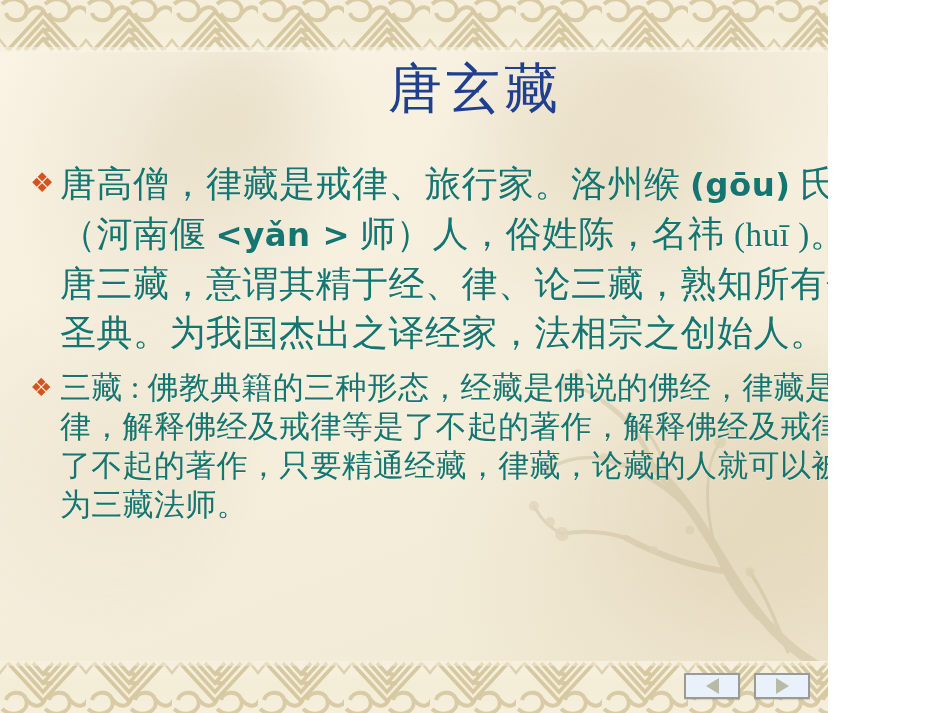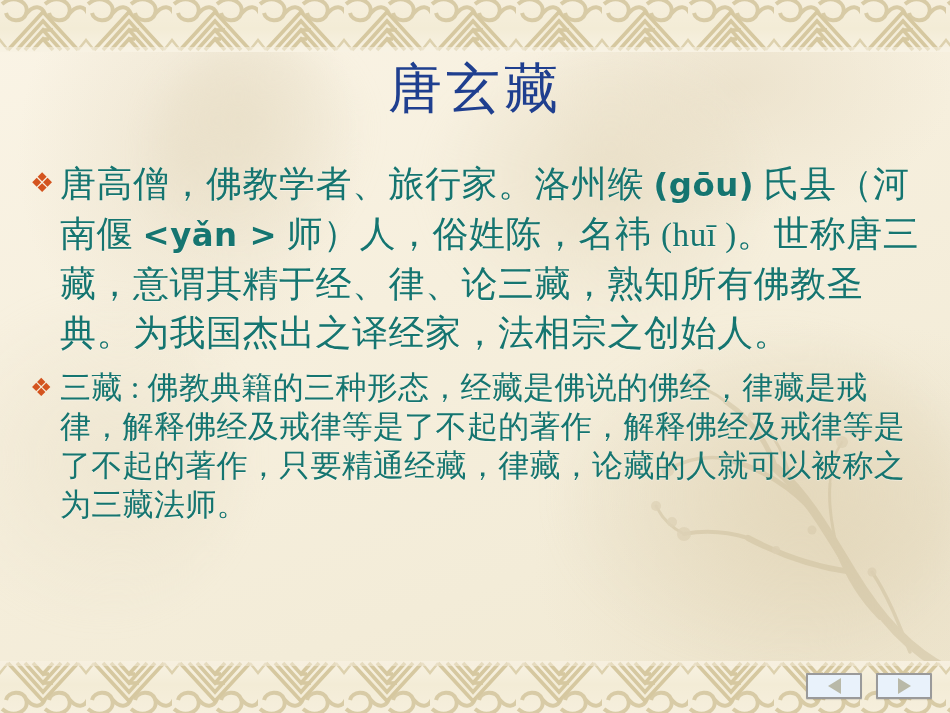--- a/index.html
+++ b/index.html
@@ -4,21 +4,21 @@
 <title>唐玄藏</title>
 <style>
   html, body {
     margin: 0;
     padding: 0;
     background: #ffffff;
   }
 
   #slide {
     position: relative;
-    width: 950px;
+    width: 828px;
     height: 713px;
     overflow: hidden;
     background: #f7f0de;
     font-family: "Liberation Serif", "DejaVu Serif", serif;
   }
 
   
   .bg-base {
     position: absolute;
     inset: 0;
@@ -257,21 +257,21 @@
       <rect y="47" width="950" height="5" fill="#f6eedc" opacity=".5"></rect>
     </svg>
   </div>
 
   <div class="title">唐玄藏</div>
 
   <div class="body">
 
     <div class="bullet-row bullet-1">
       <span class="bullet-mark">❖</span>
-      <span class="bullet-text"><span>唐高僧，佛教学者、旅行家。洛州缑 </span><span class="pinyin-bold">(gōu)</span><span> 氏县（河南偃 </span><span class="pinyin-bold">&lt;yǎn &gt;</span><span> 师）人，俗姓陈，名祎 </span><span class="pinyin">(huī )</span><span>。世称唐三藏，意谓其精于经、律、论三藏，熟知所有佛教圣典。为我国杰出之译经家，法相宗之创始人。</span></span>
+      <span class="bullet-text"><span>唐高僧，律藏是戒律、旅行家。洛州缑 </span><span class="pinyin-bold">(gōu)</span><span> 氏县（河南偃 </span><span class="pinyin-bold">&lt;yǎn &gt;</span><span> 师）人，俗姓陈，名祎 </span><span class="pinyin">(huī )</span><span>。世称唐三藏，意谓其精于经、律、论三藏，熟知所有佛教圣典。为我国杰出之译经家，法相宗之创始人。</span></span>
     </div>
 
     <div class="bullet-row bullet-2">
       <span class="bullet-mark">❖</span>
       <span class="bullet-text"><span>三藏 : 佛教典籍的三种形态，经藏是佛说的佛经，律藏是戒律，解释佛经及戒律等是了不起的著作，解释佛经及戒律等是了不起的著作，只要精通经藏，律藏，论藏的人就可以被称之为三藏法师。</span></span>
     </div>
 
   </div>
 
   <div class="navbar">

